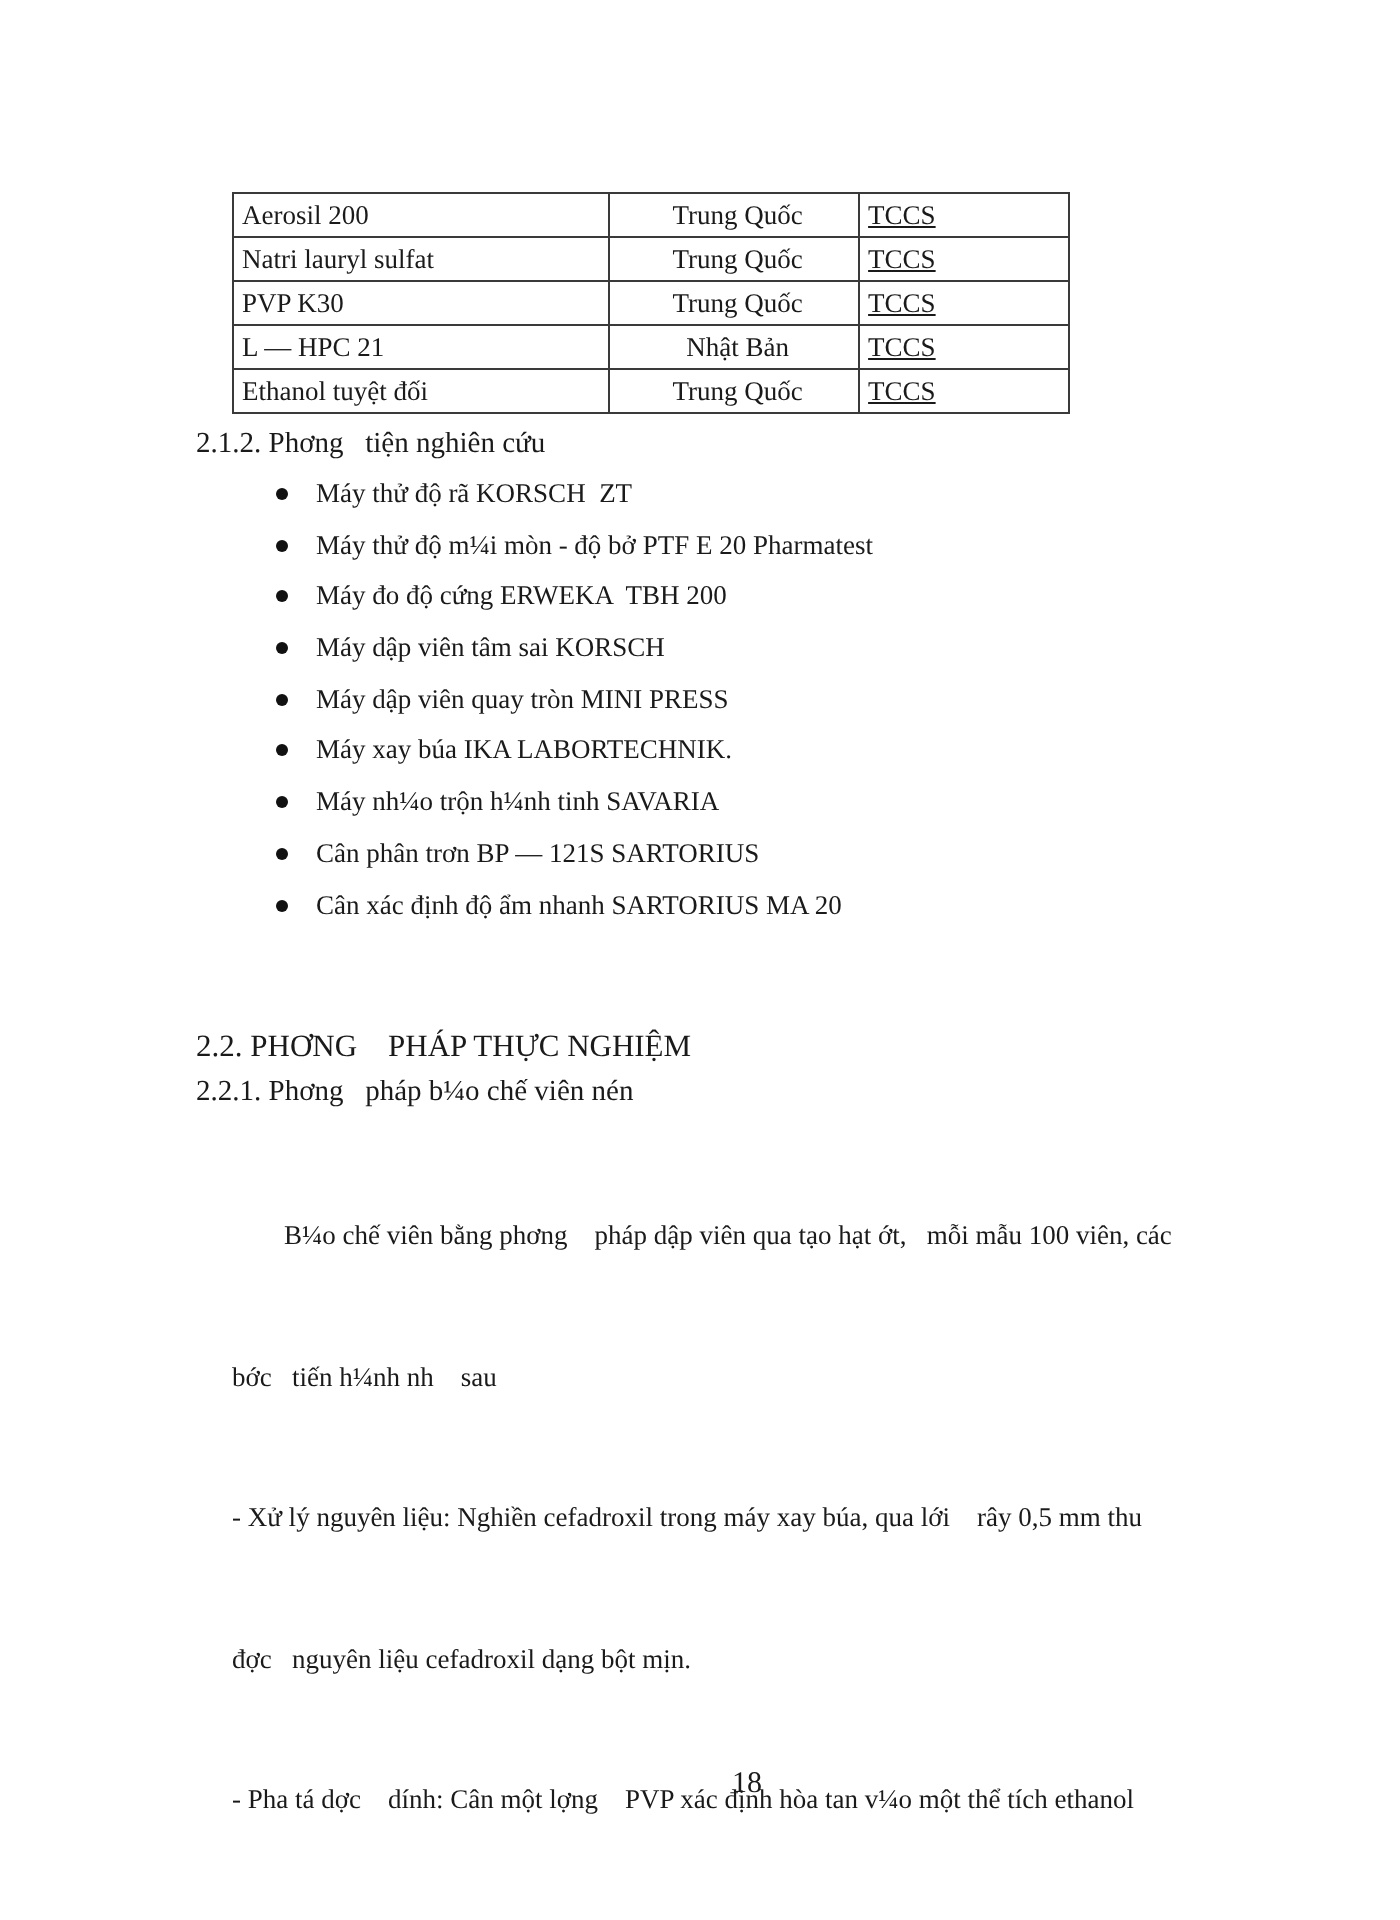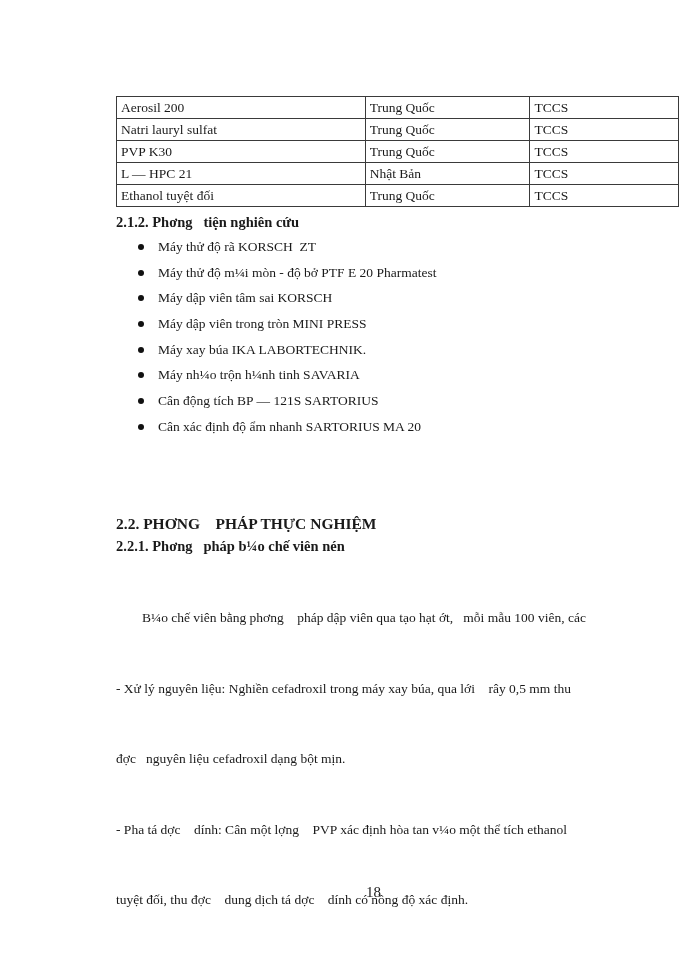--- a/index.html
+++ b/index.html
@@ -18,40 +18,40 @@
   .page {
     position: absolute;
     left: 0; top: 0;
     width: 700px; height: 960px;
   }
   
   .mat-table {
     position: absolute;
     left: 116px;
     top: 96px;
-    width: 563px;
+    width: 419px;
     border-collapse: collapse;
     font-size: 13.5px;
   }
   .mat-table td {
     border: 1px solid #3a3a3a;
     height: 21px;
     padding: 0 0 0 4px;
     line-height: 20px;
     vertical-align: middle;
     white-space: nowrap;
   }
   .mat-table td.c1 { width: 226px; }
-  .mat-table td.c2 { width: 148px; }
-  .mat-table td.c3 { width: 133px; }
+  .mat-table td.c2 { width: 148px; text-align: center; }
+  .mat-table td.c3 { width: 133px; text-decoration: underline; }
 
   .heading {
     position: absolute;
-    left: 116px;
-    font-weight: bold;
+    left: 98px;
+    font-weight: normal;
     font-size: 14.5px;
     white-space: pre;
   }
   .heading.h2 { font-size: 15.5px; }
 
   .bullet-list {
     position: absolute;
     left: 116px;
     top: 238px;
     margin: 0;
@@ -126,33 +126,35 @@
         <td class="c3">TCCS</td>
       </tr>
     </tbody>
   </table>
 
   <div class="heading" style="top:214px;">2.1.2. Phơng   tiện nghiên cứu</div>
 
   <ul class="bullet-list">
     <li><span class="dot"></span><span>Máy thử độ rã KORSCH  ZT</span></li>
     <li><span class="dot"></span><span>Máy thử độ m¼i mòn - độ bở PTF E 20 Pharmatest</span></li>
+    <li><span class="dot"></span><span>Máy đo độ cứng ERWEKA  TBH 200</span></li>
     <li><span class="dot"></span><span>Máy dập viên tâm sai KORSCH</span></li>
-    <li><span class="dot"></span><span>Máy dập viên trong tròn MINI PRESS</span></li>
+    <li><span class="dot"></span><span>Máy dập viên quay tròn MINI PRESS</span></li>
     <li><span class="dot"></span><span>Máy xay búa IKA LABORTECHNIK.</span></li>
     <li><span class="dot"></span><span>Máy nh¼o trộn h¼nh tinh SAVARIA</span></li>
-    <li><span class="dot"></span><span>Cân động tích BP — 121S SARTORIUS</span></li>
+    <li><span class="dot"></span><span>Cân phân trơn BP — 121S SARTORIUS</span></li>
     <li><span class="dot"></span><span>Cân xác định độ ẩm nhanh SARTORIUS MA 20</span></li>
   </ul>
 
   <div class="heading h2" style="top:515px;">2.2. PHƠNG    PHÁP THỰC NGHIỆM</div>
   <div class="heading" style="top:538px;">2.2.1. Phơng   pháp b¼o chế viên nén</div>
 
   <div class="body-text" style="top:559px;">
     <div class="indent">B¼o chế viên bằng phơng    pháp dập viên qua tạo hạt ớt,   mỗi mẫu 100 viên, các</div>
+    <div>bớc   tiến h¼nh nh    sau</div>
     <div>- Xử lý nguyên liệu: Nghiền cefadroxil trong máy xay búa, qua lới    rây 0,5 mm thu</div>
     <div>đợc   nguyên liệu cefadroxil dạng bột mịn.</div>
     <div>- Pha tá dợc    dính: Cân một lợng    PVP xác định hòa tan v¼o một thể tích ethanol</div>
     <div>tuyệt đối, thu đợc    dung dịch tá dợc    dính có nồng độ xác định.</div>
     
     
     
     
     
   </div>

